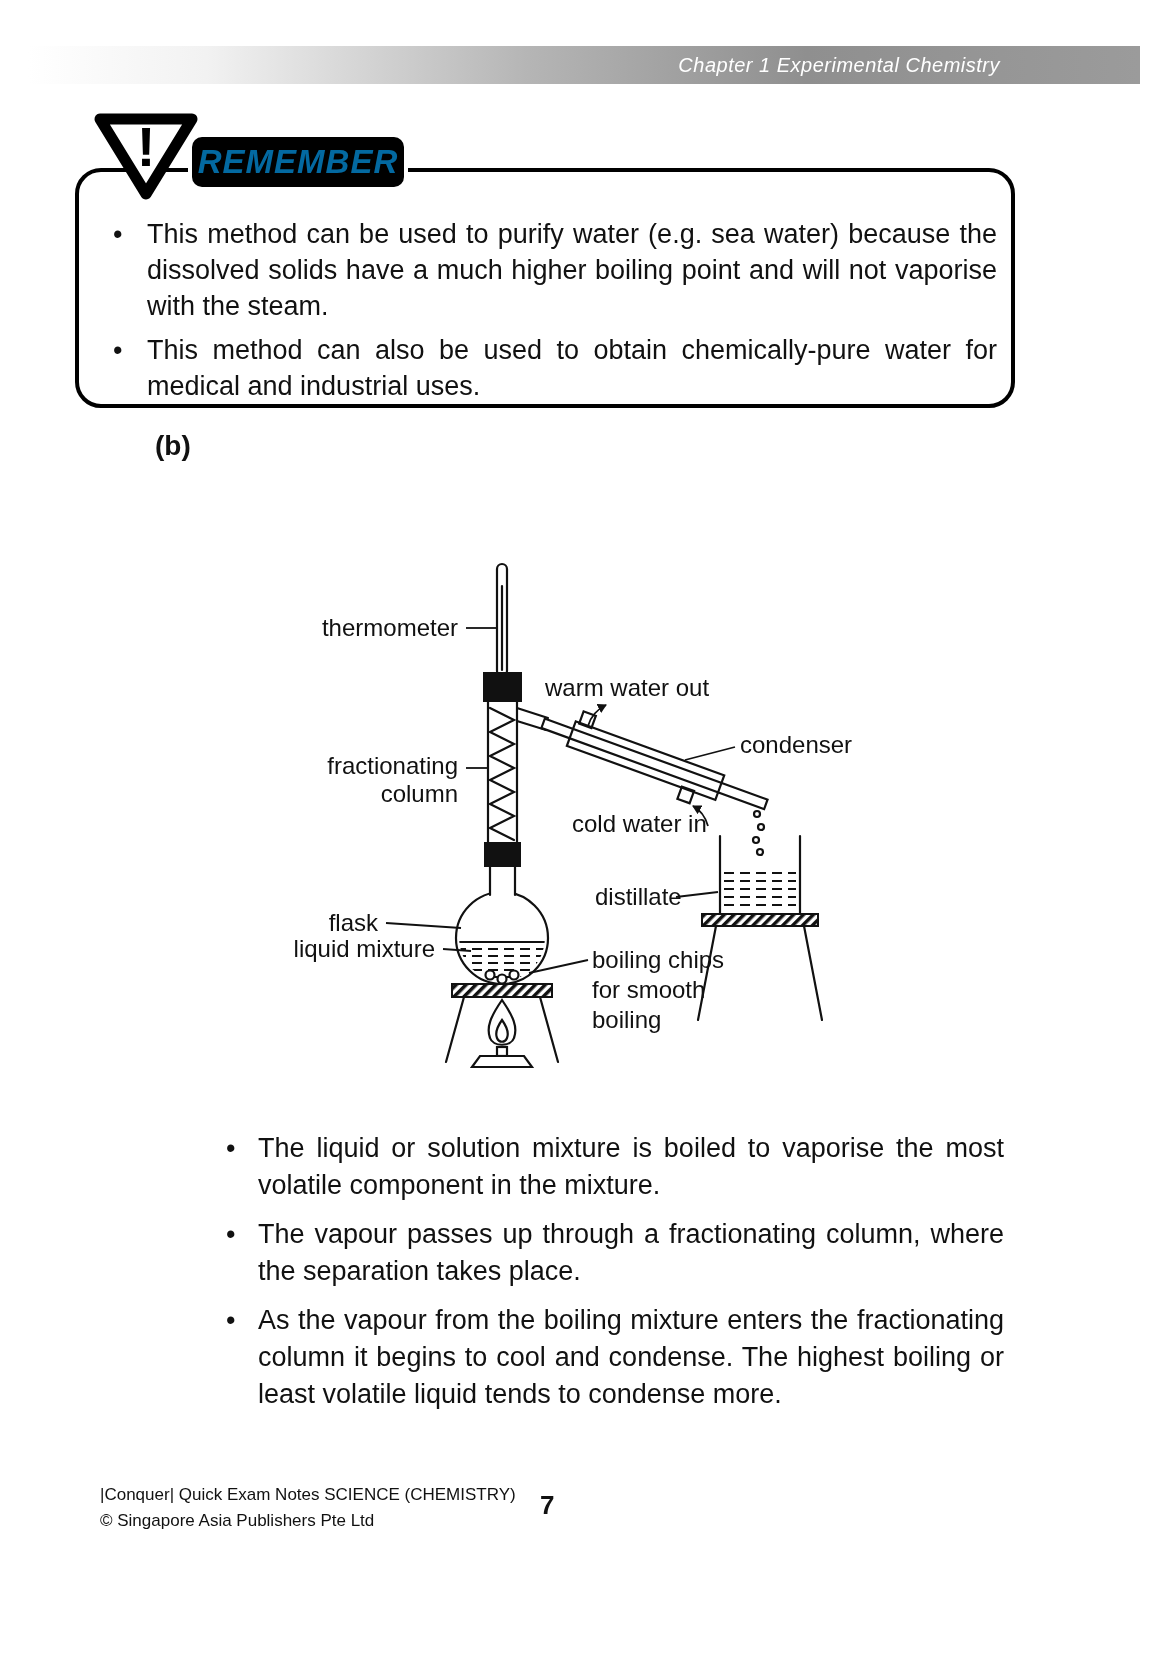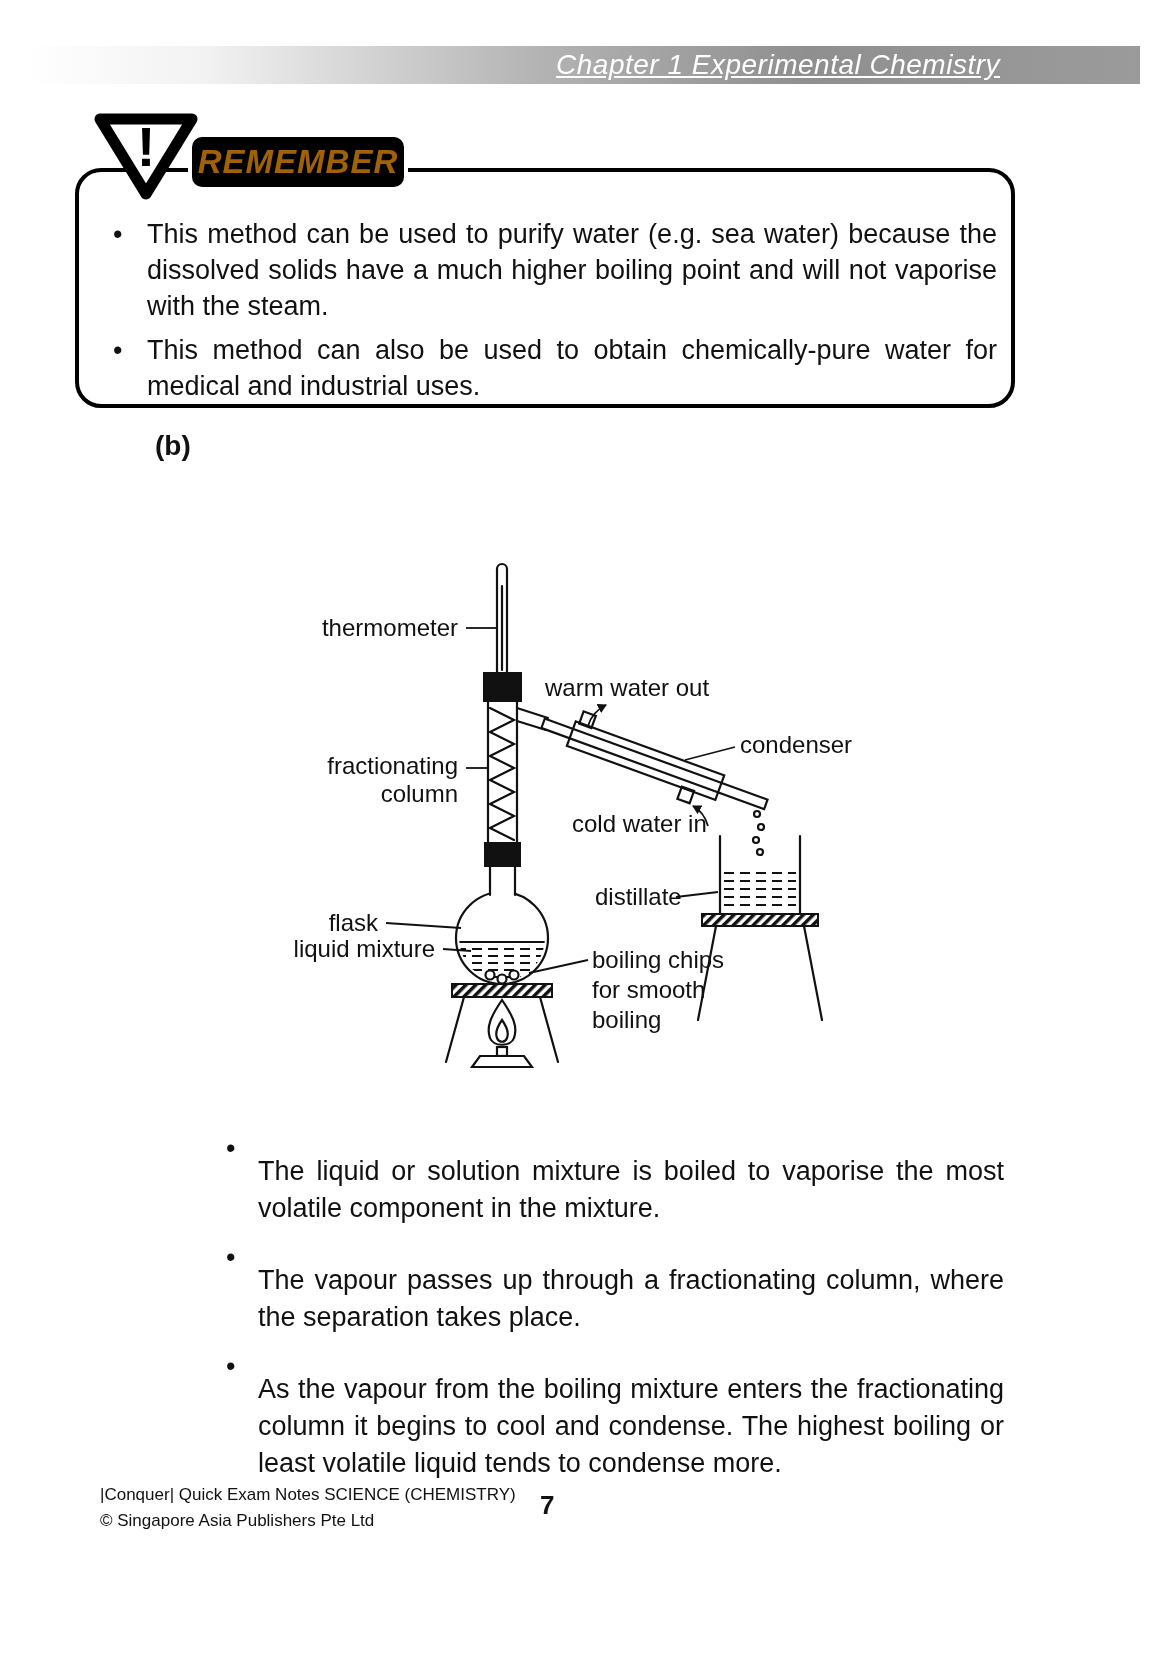--- a/index.html
+++ b/index.html
@@ -14,34 +14,34 @@
     overflow:hidden;
   }
   
   .chapter-bar{
     position:absolute; left:28px; top:46px; width:1112px; height:38px;
     background:linear-gradient(90deg,#ffffff 0%,#f2f2f2 16%,#b5b5b5 45%,#8f8f8f 70%,#9b9b9b 100%);
     display:flex; align-items:center; justify-content:flex-end;
     padding-right:140px; box-sizing:border-box;
   }
   .chapter-text{
-    color:#ffffff; font-style:italic; font-size:28px; letter-spacing:0.5px;text-decoration:underline;
+    color:#ffffff; font-style:italic; font-size:20px; letter-spacing:0.5px;
   }
   
   .remember-box{
     position:absolute; left:75px; top:168px; width:940px; height:240px;
     border:4px solid #000; border-radius:26px; box-sizing:border-box;
     padding:44px 14px 0 20px; background:#fff; z-index:1;
   }
   .warn-icon{
     position:absolute; left:90px; top:110px; width:112px; height:92px; z-index:3;
   }
   .rem-title{
     position:absolute; left:192px; top:137px; width:212px; height:50px;
-    background:#000; color:#a16207; border-radius:10px;
+    background:#000; color:#0369a1; border-radius:10px;
     box-shadow:0 0 0 4px #fff;
     display:flex; align-items:center; justify-content:center;
     font-weight:bold; font-style:italic; font-size:33px; letter-spacing:1px; z-index:2;
   }
   .bullet-row{display:flex; align-items:flex-start; margin-bottom:8px;}
   .rem-dot{flex:0 0 48px; padding-left:14px; box-sizing:border-box; font-size:27px; line-height:36px;}
   .rem-text{flex:1; text-align:justify; font-size:27px; line-height:36px;}
   
   .sec-label{position:absolute; left:155px; top:430px; font-weight:bold; font-size:28px;}
   .sec-title{position:absolute; left:222px; top:430px; font-weight:bold; font-size:28px;}
@@ -58,21 +58,21 @@
   .leader{stroke:#111; stroke-width:1.8; fill:none;}
   .dash{stroke:#111; stroke-width:1.8; fill:none; stroke-dasharray:10 6;}
   .fig-caption{
     position:absolute; left:140px; top:1080px; width:900px; text-align:center;
     font-weight:bold; font-style:italic; font-size:26px;
   }
   
   .main-bullets{position:absolute; left:222px; top:1130px; width:782px;}
   .main-bullets .bullet-row{margin-bottom:12px;}
   .mb-dot{flex:0 0 36px; padding-left:4px; box-sizing:border-box; font-size:27px; line-height:37px;}
-  .mb-text{flex:1; text-align:justify; font-size:27px; line-height:37px;margin-top:23px;}
+  .mb-text{flex:1; text-align:justify; font-size:27px; line-height:37px;}
   
   .footer-left{position:absolute; left:100px; top:1482px; font-size:17px; line-height:26px;}
   .page-num{position:absolute; left:540px; top:1490px; font-size:26px; font-weight:bold;}
 </style>
 </head>
 <body>
 
 <div class="page">
 
   <div class="chapter-bar">

